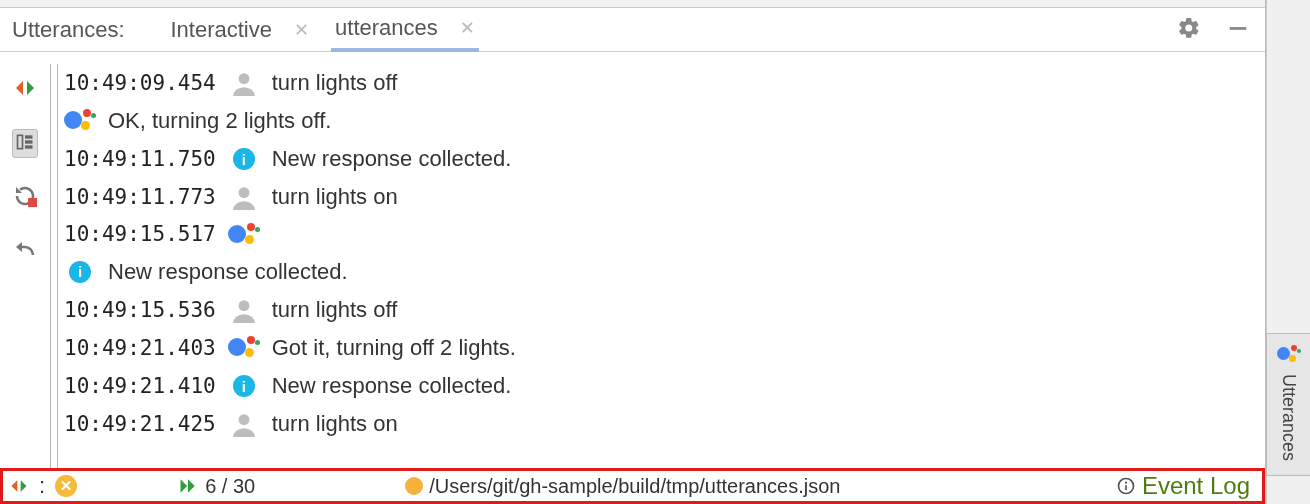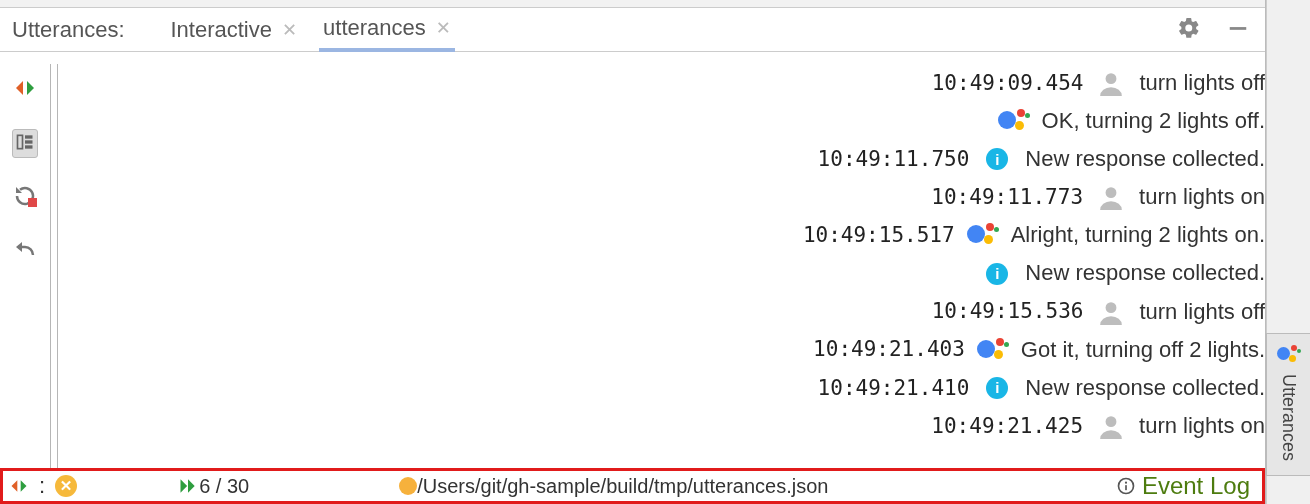--- a/index.html
+++ b/index.html
@@ -36,21 +36,21 @@
     gap: 18px;
   }
   .tabs-title {
     font-size: 22px;
     color: #555;
     margin-right: 24px;
   }
   .tab {
     display: flex;
     align-items: center;
-    gap: 10px;
+    gap: 22px;
     font-size: 22px;
     color: #555;
     height: 100%;
     padding: 0 4px;
     cursor: pointer;
   }
   .tab.active {
     border-bottom: 4px solid #9bb6e2;
     margin-bottom: -1px;
   }
@@ -96,21 +96,20 @@
     overflow: hidden;
     font-size: 22px;
     color: #333;
   }
   .log-row {
     display: flex;
     align-items: center;
     gap: 12px;
     padding: 2px 0;
     line-height: 1.55;
-    justify-content: flex-end;
   }
   .ts {
     font-family: "Menlo", "Consolas", monospace;
     font-size: 21px;
     color: #222;
     min-width: 150px;
   }
   .row-icon {
     width: 32px;
     height: 30px;
@@ -144,21 +143,21 @@
     height: 36px;
     border: 3px solid #e11b1b;
     display: flex;
     align-items: center;
     padding: 0 6px;
     gap: 10px;
     font-size: 20px;
     color: #333;
   }
   .status-bar .segment {
-    display:flex;align-items:center;gap:0;
+    display:flex;align-items:center;gap:6px;
   }
   .status-bar .colon { font-size:22px; color:#333; }
   .status-bar .xmark {
     width:22px;height:22px;border-radius:50%;background:#f6b93b;color:#fff;
     display:flex;align-items:center;justify-content:center;font-size:15px;font-weight:700;
   }
   .status-bar .runplay {
     display:flex;gap:0;
   }
   .orange-dot {
@@ -306,21 +305,20 @@
               <span>turn lights on</span>
             </div>
             <div class="log-row">
               <span class="ts">10:49:15.517</span>
               <span class="row-icon assistant-icon">
                 <span class="ab blue"></span>
                 <span class="ab red"></span>
                 <span class="ab yellow"></span>
                 <span class="ab green"></span>
               </span>
-              <span>Alright, turning 2 lights on.</span>
             </div>
             <div class="log-row">
               <span class="row-icon">
                 <span class="info-icon">i</span>
               </span>
               <span>New response collected.</span>
             </div>
             <div class="log-row">
               <span class="ts">10:49:15.536</span>
               <span class="row-icon user-icon">

